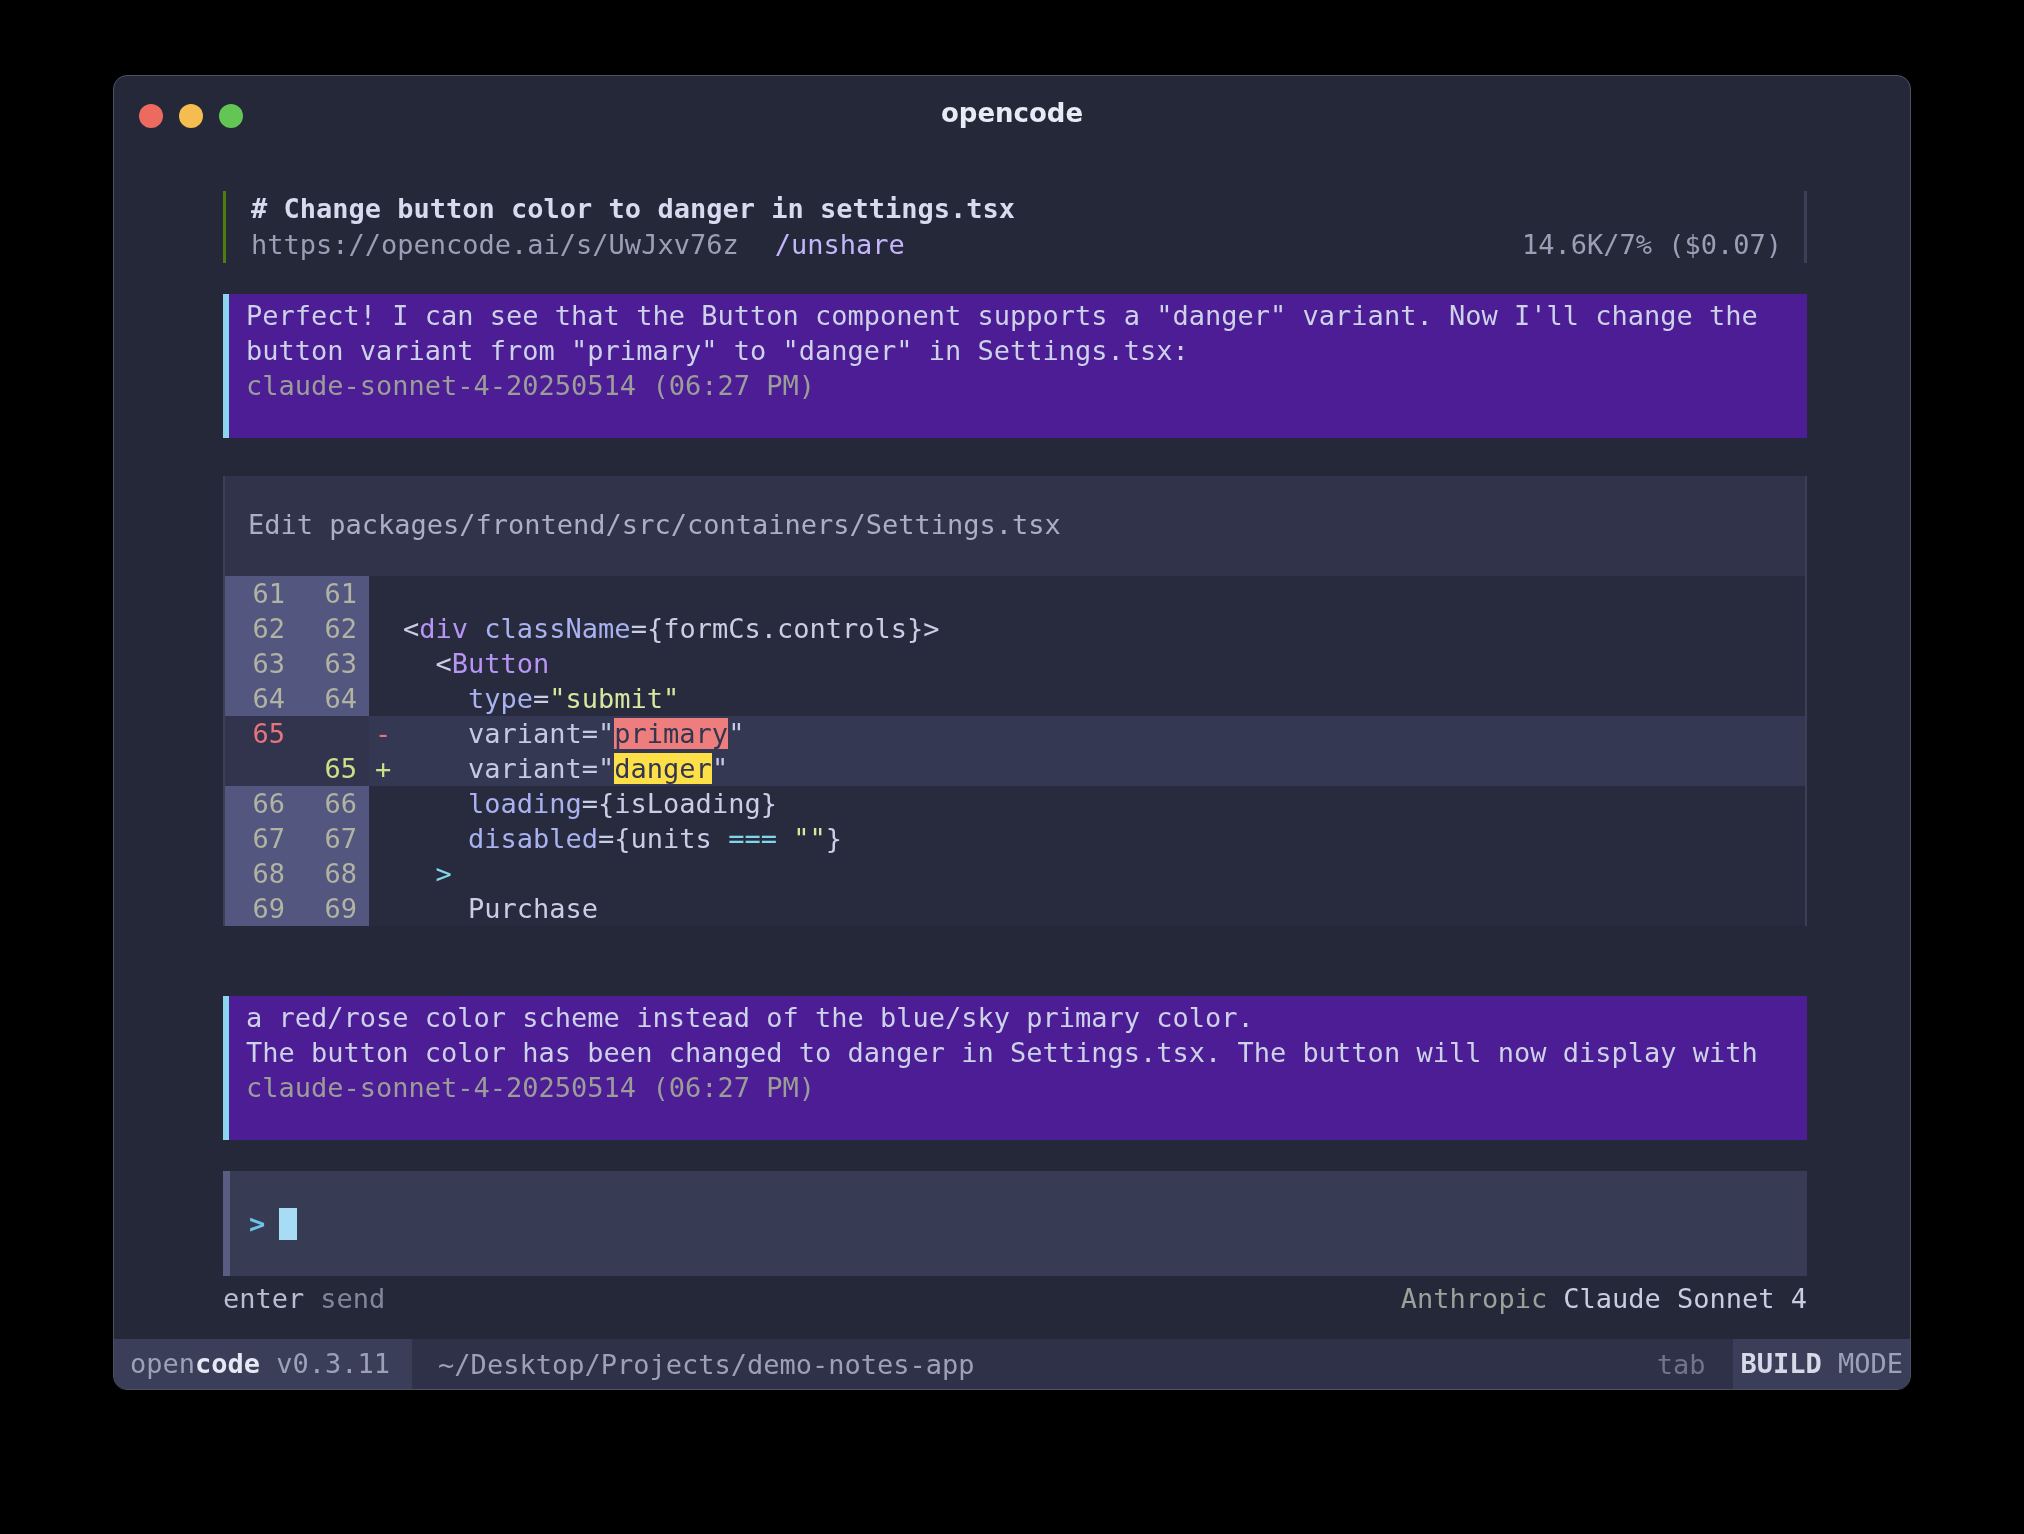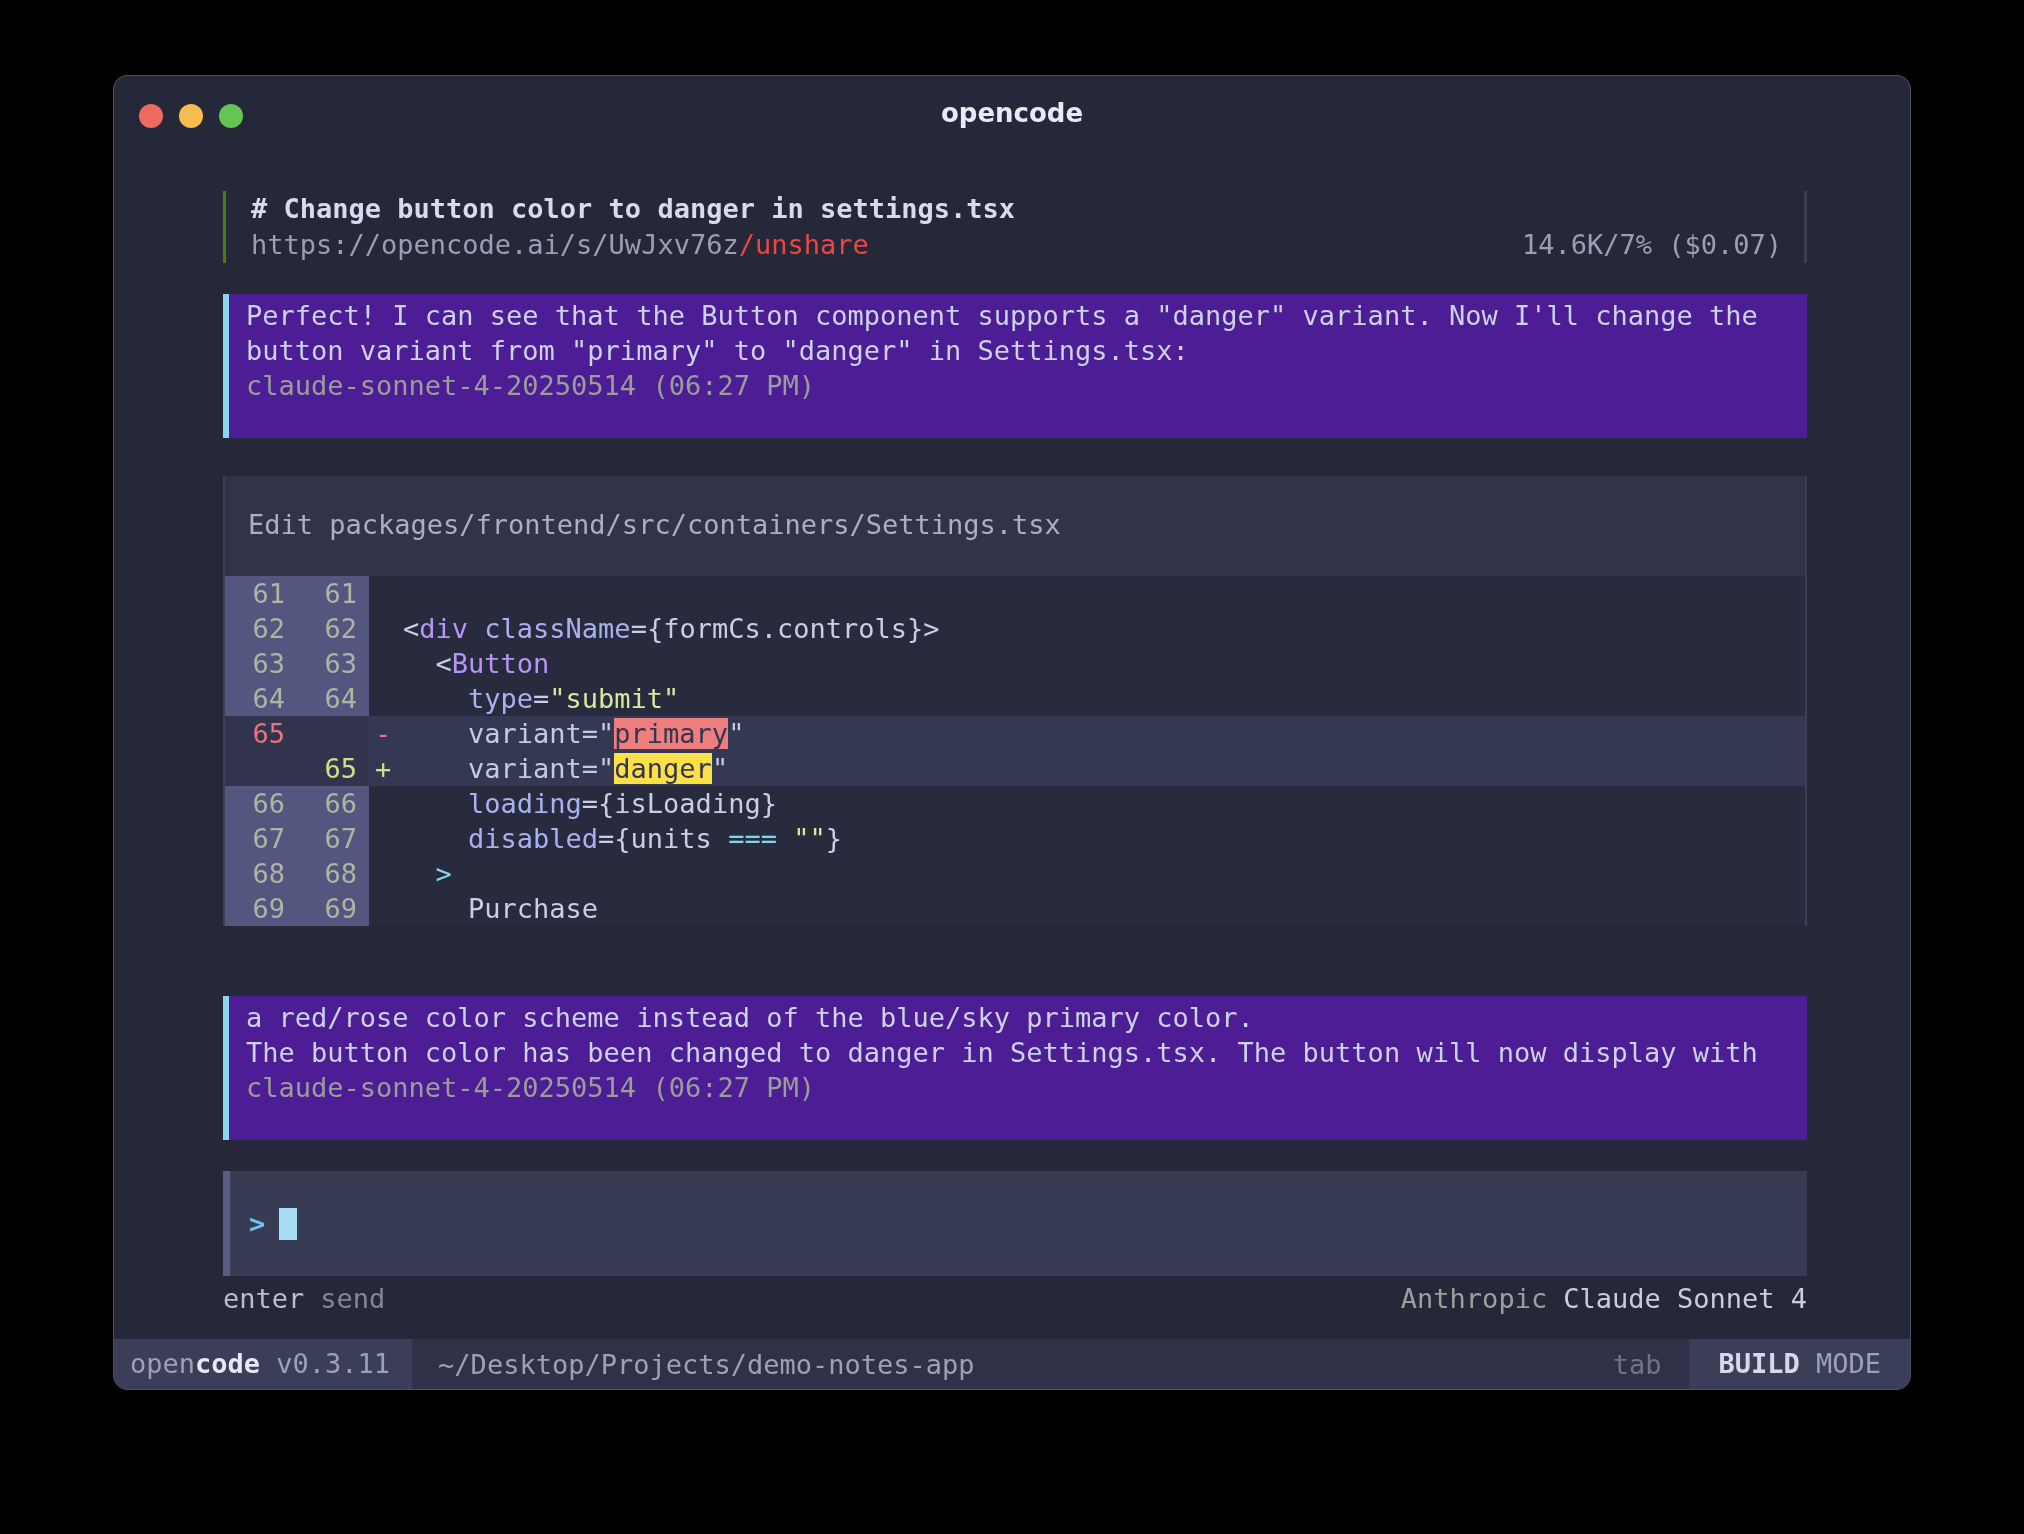--- a/index.html
+++ b/index.html
@@ -17,21 +17,21 @@
   .dot.green  { left:105px; background:#62c554; }
   .win-title { position:absolute; top:0; left:0; right:0; height:70px; line-height:74px;
                text-align:center; font-family:"DejaVu Sans","Liberation Sans",sans-serif;
                font-weight:bold; font-size:26px; color:#e8eaf5; }
 
   
   .share { position:absolute; left:109px; top:115px; width:1584px; height:72px;
            border-left:3px solid #4d7c0f; border-right:3px solid #3c3f55; padding-left:25px; }
   .share-title { line-height:36px; font-weight:bold; color:#d6dbf0; }
   .share-sub { line-height:36px; color:#9b9fb5; display:flex; justify-content:space-between; padding-right:22px; }
-  .share-sub .lnk { color:#ef4444; }
+  .share-sub .lnk { margin-left:36px; color:#c4b5fd; }
 
   
   .msg { position:absolute; left:109px; width:1584px; height:144px; background:#4c1d95;
          border-left:6px solid #8bd5ee; padding:4px 0 0 17px; line-height:35px; color:#ccd2e8; }
   .msg.m1 { top:218px; } .msg.m2 { top:920px; }
   .msg .meta { color:#9b9e98; }
 
   
   .panel { position:absolute; left:109px; top:400px; width:1584px; height:450px;
            background:#30334a; border-left:2px solid #3c3f55; border-right:2px solid #3c3f55; }
@@ -64,21 +64,21 @@
   .hints { position:absolute; left:109px; top:1205px; width:1584px; display:flex;
            justify-content:space-between; line-height:35px; }
   .hint-key { color:#b9bdcf; } .hint-act { color:#83869a; margin-left:16px; }
   .prov { color:#9da09a; } .model { color:#c9cde2; margin-left:16px; }
 
   
   .statusbar { position:absolute; left:0; right:0; bottom:0; height:50px; background:#2e3148;
                border-radius:0 0 13px 13px; display:flex; align-items:center; }
   .chip { background:#3b3e58; height:50px; line-height:50px; }
   .chip.left { padding:0 22px 15px 16px; border-radius:0 0 0 13px; }
-  .chip.right { padding:0 29px; border-radius:0 0 13px 0; }
+  .chip.right { padding:0 7px; border-radius:0 0 13px 0; }
   .sb-dim { color:#9da1b7; }
   .sb-bold { color:#e6e9f5; font-weight:bold; }
   .cwd { color:#9da1b7; margin-left:26px; }
   .sb-spacer { flex:1; }
   .tab-label { color:#70748c; margin-right:28px; }
   .mode-bold { color:#d6dae8; font-weight:bold; }
   .mode-rest { color:#9da1b7; }
 </style>
 </head>
 <body>

